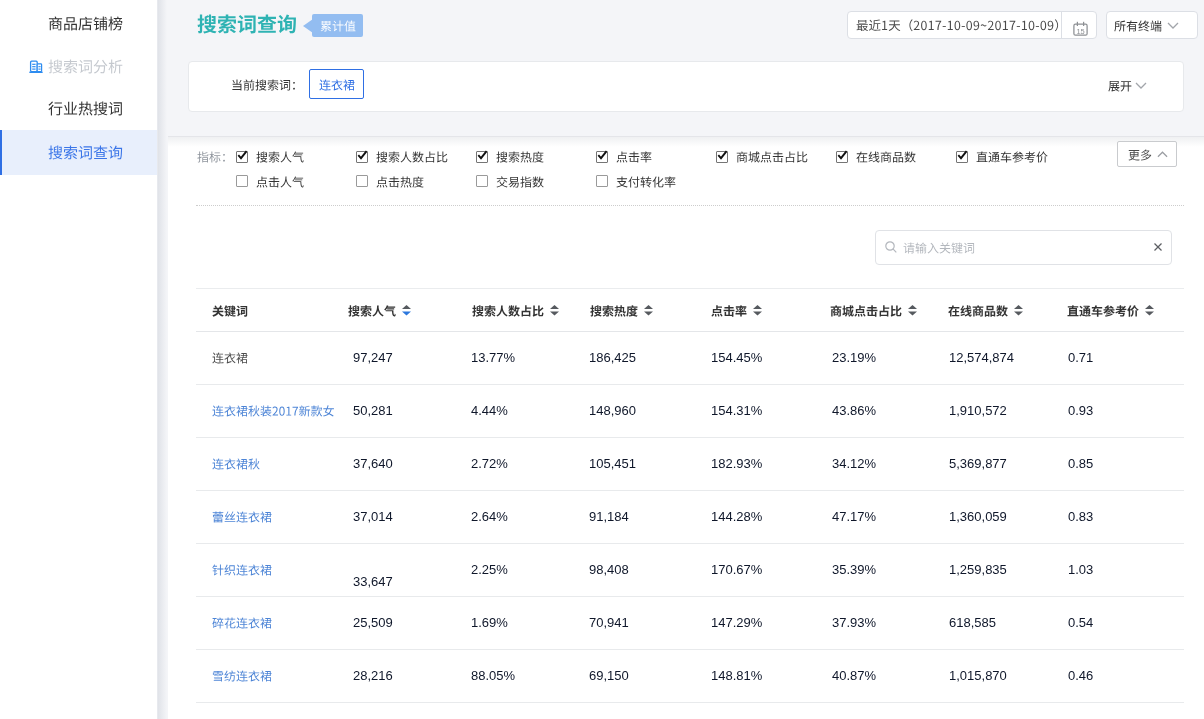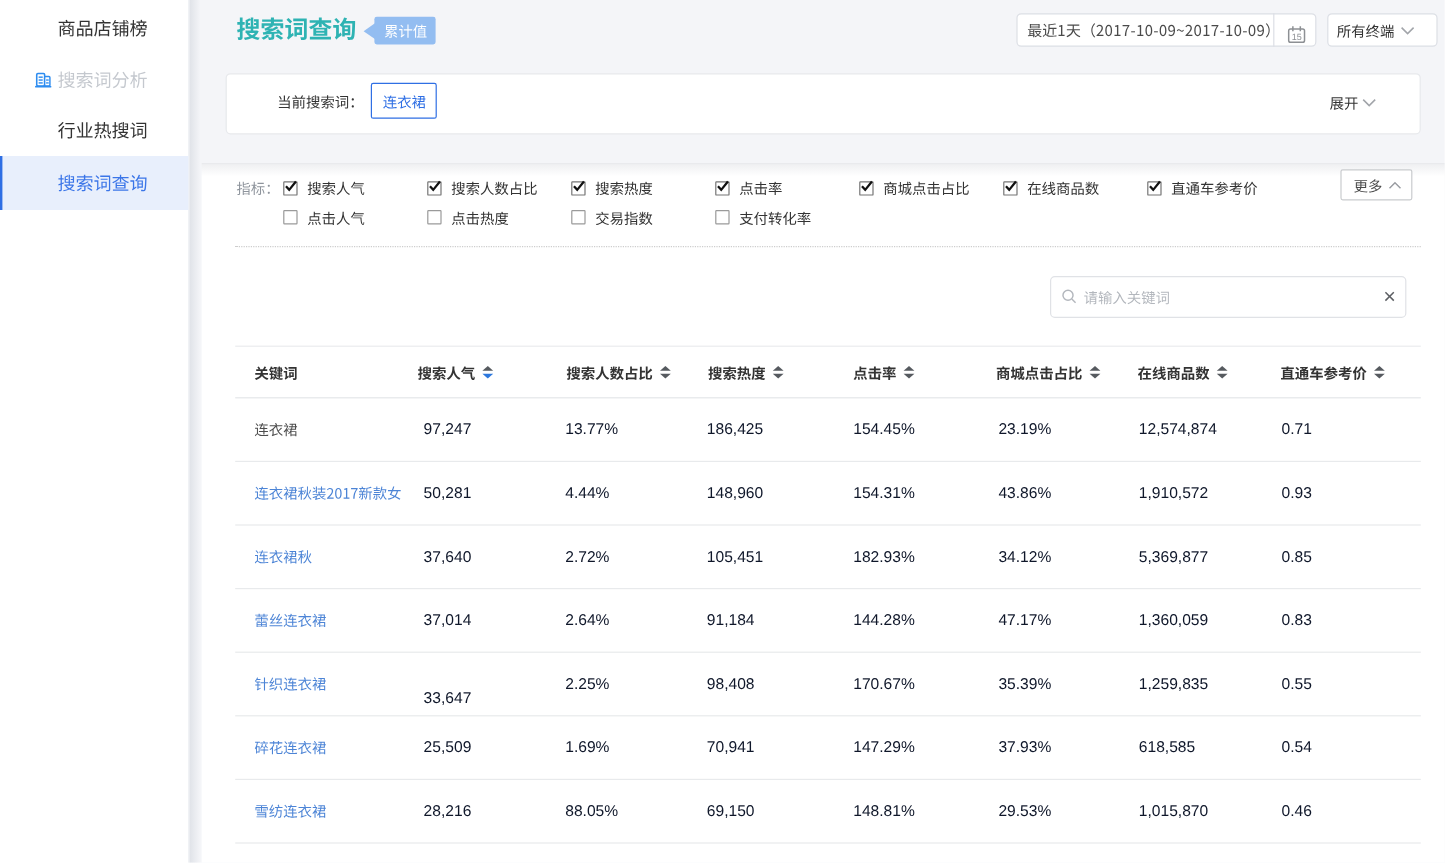--- a/index.html
+++ b/index.html
@@ -544,21 +544,21 @@
     <use href="#g42" x="2000"></use>
     <use href="#g43" x="3000"></use>
     <use href="#g44" x="4000"></use>
   </svg>
 <div class="n" style="left:353px;top:574px">33,647</div>
 <div class="n" style="left:471px;top:562px">2.25%</div>
 <div class="n" style="left:589px;top:562px">98,408</div>
 <div class="n" style="left:711px;top:562px">170.67%</div>
 <div class="n" style="left:832px;top:562px">35.39%</div>
 <div class="n" style="left:949px;top:562px">1,259,835</div>
-<div class="n" style="left:1068px;top:562px">0.55</div>
+<div class="n" style="left:1068px;top:562px">1.03</div>
 <div style="position:absolute;left:196px;top:596px;width:988px;height:0;border-top:1px solid #e8eaec"></div>
 <svg class="t" style="left:212px;top:616.5px;color:#4c84d6;" width="60" height="12" viewBox="0 -880 5000 1000">
     <use href="#g112" x="0"></use>
     <use href="#g113" x="1000"></use>
     <use href="#g42" x="2000"></use>
     <use href="#g43" x="3000"></use>
     <use href="#g44" x="4000"></use>
   </svg>
 <div class="n" style="left:353px;top:615px">25,509</div>
 <div class="n" style="left:471px;top:615px">1.69%</div>
@@ -572,15 +572,15 @@
     <use href="#g114" x="0"></use>
     <use href="#g115" x="1000"></use>
     <use href="#g42" x="2000"></use>
     <use href="#g43" x="3000"></use>
     <use href="#g44" x="4000"></use>
   </svg>
 <div class="n" style="left:353px;top:668px">28,216</div>
 <div class="n" style="left:471px;top:668px">88.05%</div>
 <div class="n" style="left:589px;top:668px">69,150</div>
 <div class="n" style="left:711px;top:668px">148.81%</div>
-<div class="n" style="left:832px;top:668px">29.53%</div>
+<div class="n" style="left:832px;top:668px">40.87%</div>
 <div class="n" style="left:949px;top:668px">1,015,870</div>
 <div class="n" style="left:1068px;top:668px">0.46</div>
 <div style="position:absolute;left:196px;top:702px;width:988px;height:0;border-top:1px solid #e8eaec"></div>
 </body></html>

